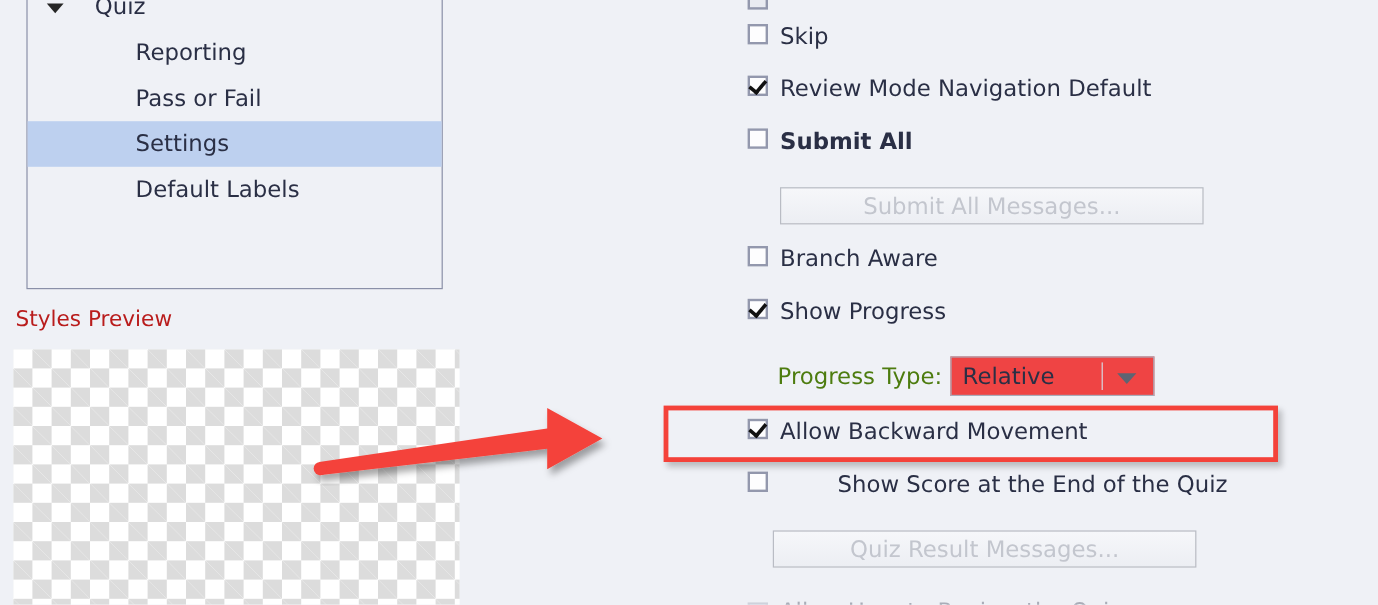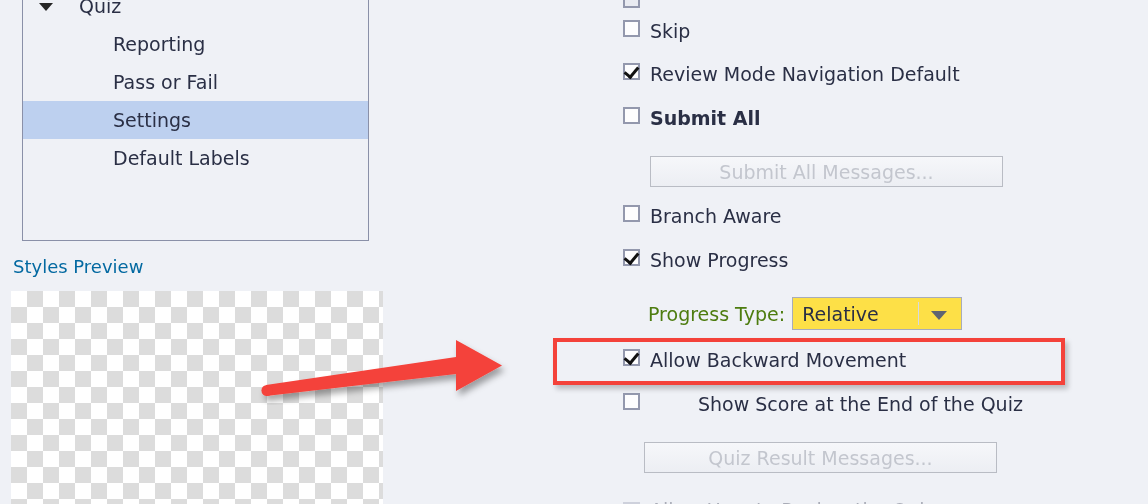--- a/index.html
+++ b/index.html
@@ -65,21 +65,21 @@
   .tree-row .tlabel-child {
     position: absolute;
     left: 90px;
   }
 
   .styles-preview-label {
     position: absolute;
     left: 13px;
     top: 256px;
     font-size: 18px;
-    color: #0369a1;
+    color: #b91c1c;
   }
   .checker {
     position: absolute;
     left: 11px;
     top: 291px;
     width: 372px;
     height: 213px;
     background-color: #ffffff;
     background-image:
       linear-gradient(45deg, #dcdcdc 25%, transparent 25%, transparent 75%, #dcdcdc 75%, #dcdcdc),
@@ -151,21 +151,21 @@
     font-size: 19px;
     color: #4d7c0f;
   }
   .combo {
     position: relative;
     margin-left: 7px;
     width: 170px;
     height: 33px;
     box-sizing: border-box;
     border: 1px solid #a8acba;
-    background: #fde047;
+    background: #ef4444;
     display: flex;
     align-items: center;
   }
   .combo-value {
     margin-left: 9px;
     font-size: 19px;
     color: #2a2f45;
   }
   .combo-sep {
     position: absolute;

